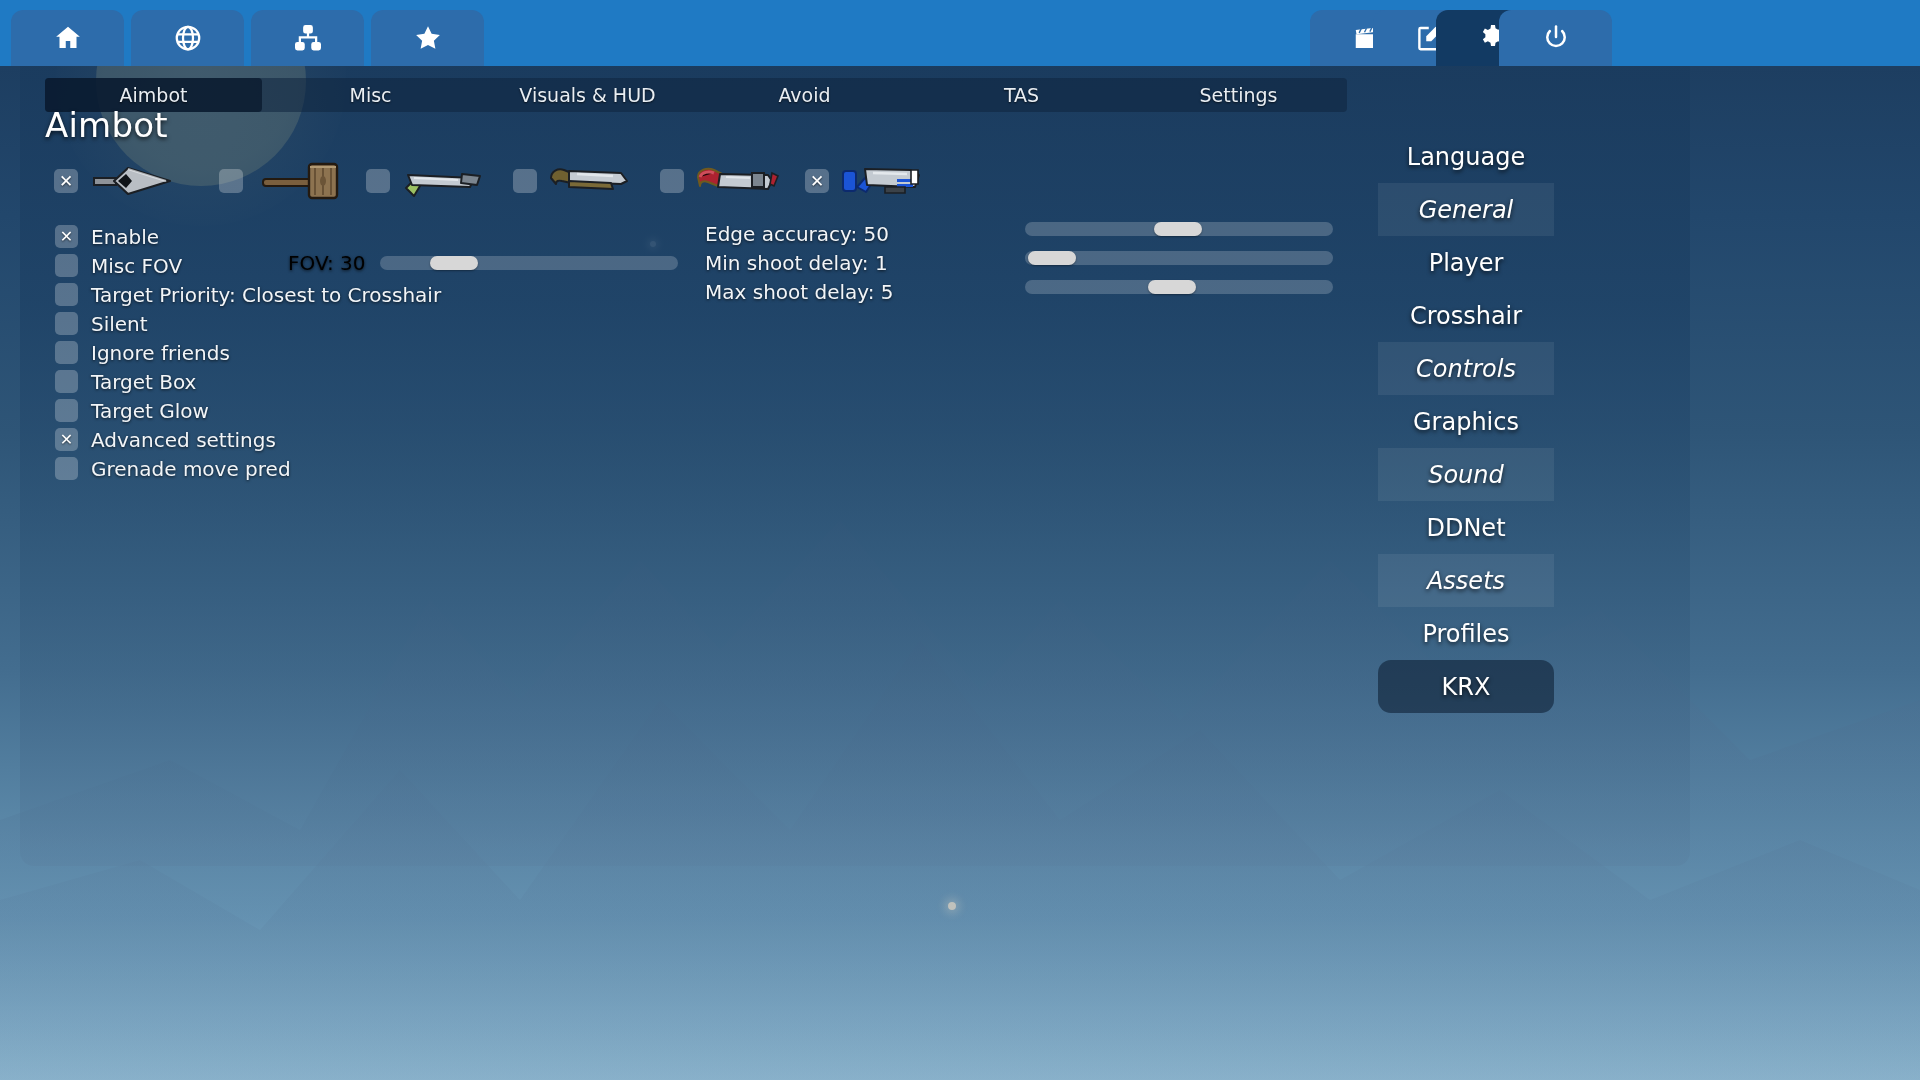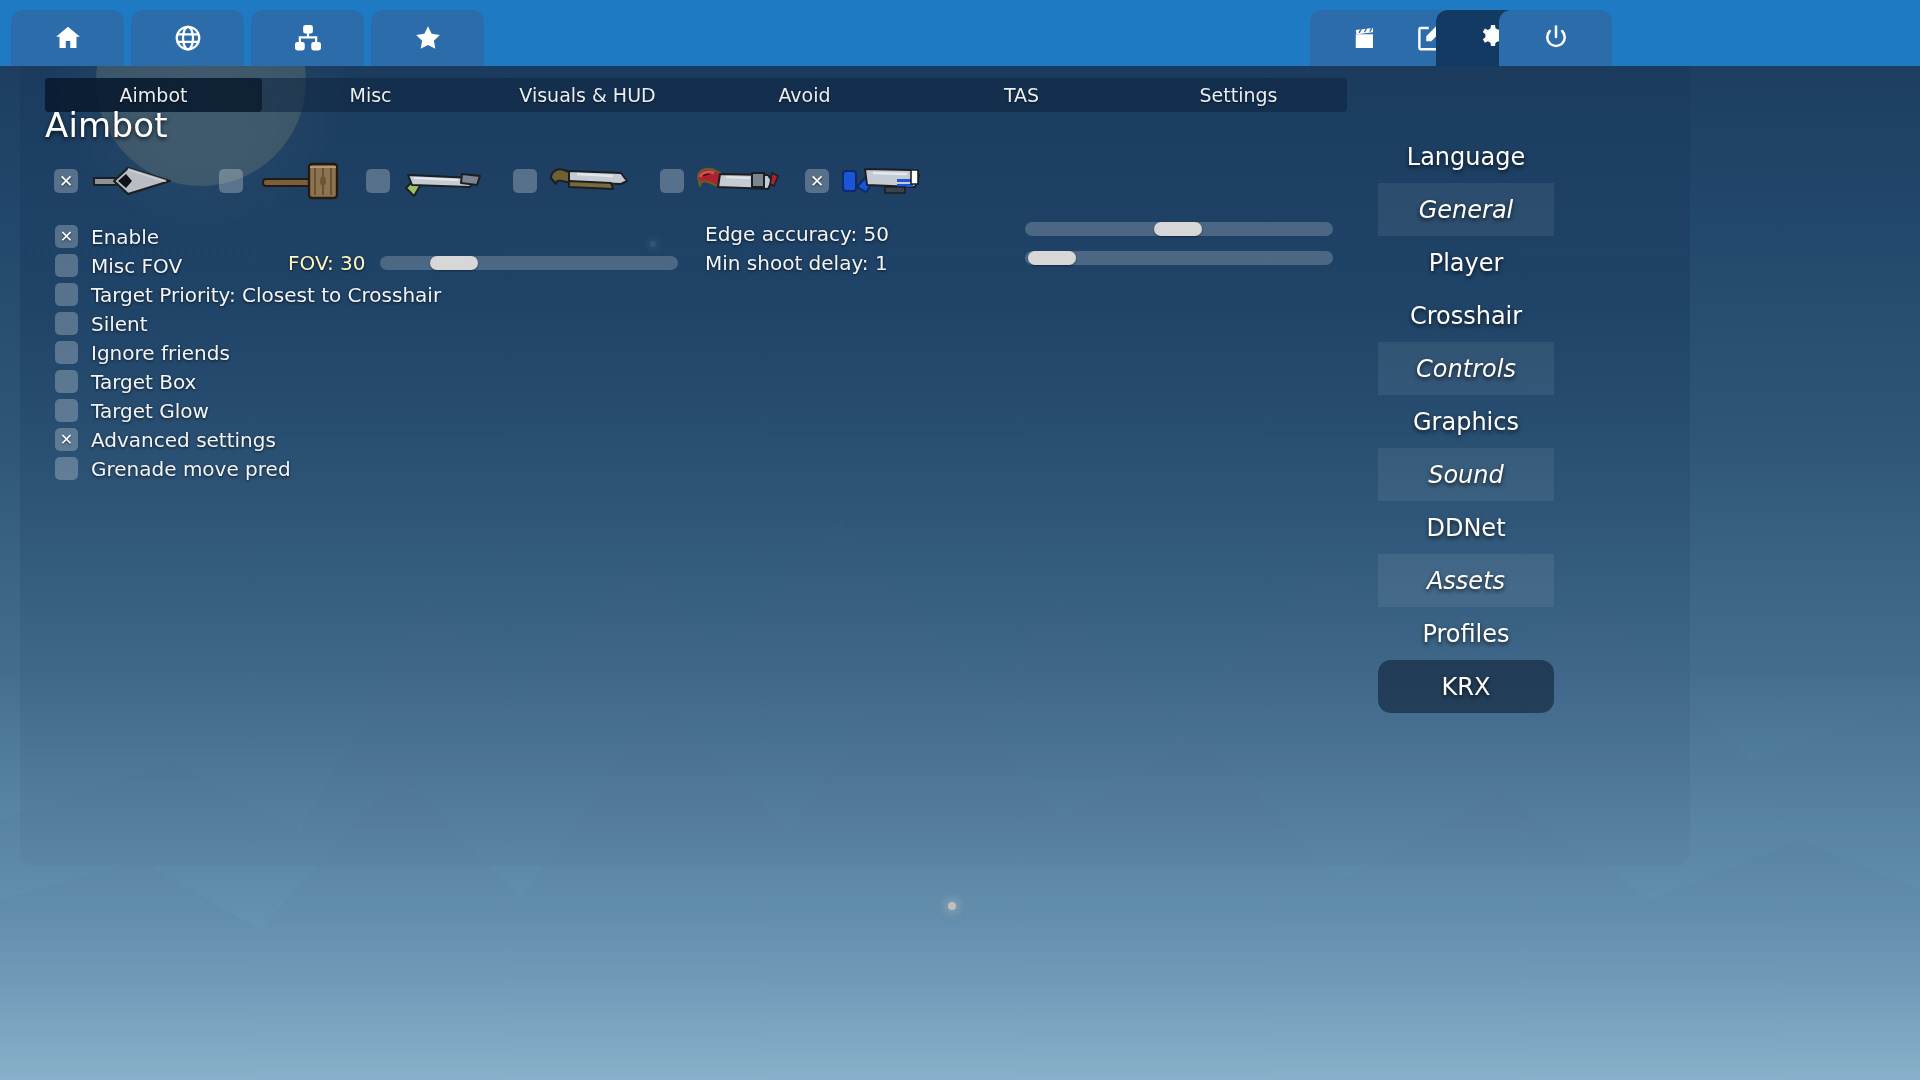--- a/index.html
+++ b/index.html
@@ -87,21 +87,21 @@
     display:flex;align-items:center;justify-content:center;cursor:pointer;flex:none;
   }
   .cbox .x{color:#fff;font-size:16px;line-height:16px;font-weight:600;text-shadow:0 1px 2px rgba(0,0,0,.6);}
   .clabel{
     margin-left:13px;color:#f2f5f8;font-size:20px;
     text-shadow:0 1px 3px rgba(0,0,0,.7);white-space:nowrap;
   }
 
   
   #fovwrap{position:absolute;left:288px;top:248px;width:400px;height:30px;display:flex;align-items:center;}
-  #fovlabel{color:#fef9c3;font-size:20px;text-shadow:0 1px 3px rgba(0,0,0,.7);white-space:nowrap;}
+  #fovlabel{color:#000000;font-size:20px;text-shadow:0 1px 3px rgba(0,0,0,.7);white-space:nowrap;}
   .track{
     position:relative;height:14px;border-radius:7px;background:rgba(255,255,255,.20);
     cursor:pointer;
   }
   .knob{
     position:absolute;top:0;height:14px;width:48px;border-radius:7px;
     background:#d7d7d7;box-shadow:0 1px 2px rgba(0,0,0,.35);
   }
   #fovtrack{width:298px;margin-left:14px;}
 
@@ -401,20 +401,26 @@
     <div class="track strack">
       <div class="knob" style="left:42%;"></div>
     </div>
   </div>
   <div class="srow">
     <div class="slabel">Min shoot delay: 1</div>
     <div class="track strack">
       <div class="knob" style="left:1%;"></div>
     </div>
   </div>
+  <div class="srow">
+    <div class="slabel">Max shoot delay: 5</div>
+    <div class="track strack">
+      <div class="knob" style="left:40%;"></div>
+    </div>
+  </div>
 </div>
 
 <div id="sidebar">
   <div class="sitem">Language</div>
   <div class="sitem hl">General</div>
   <div class="sitem">Player</div>
   <div class="sitem">Crosshair</div>
   <div class="sitem hl">Controls</div>
   <div class="sitem">Graphics</div>
   <div class="sitem hl">Sound</div>

